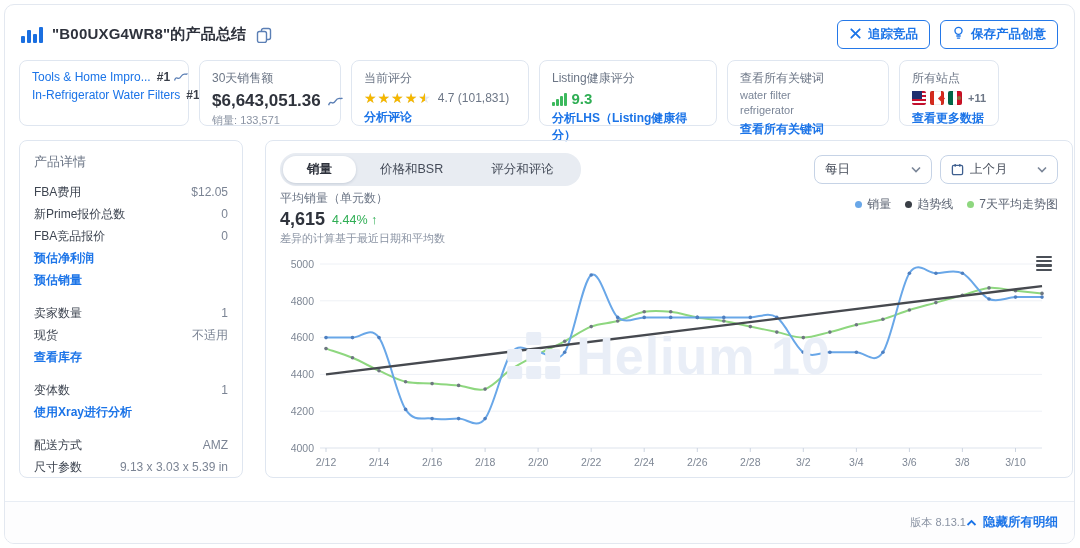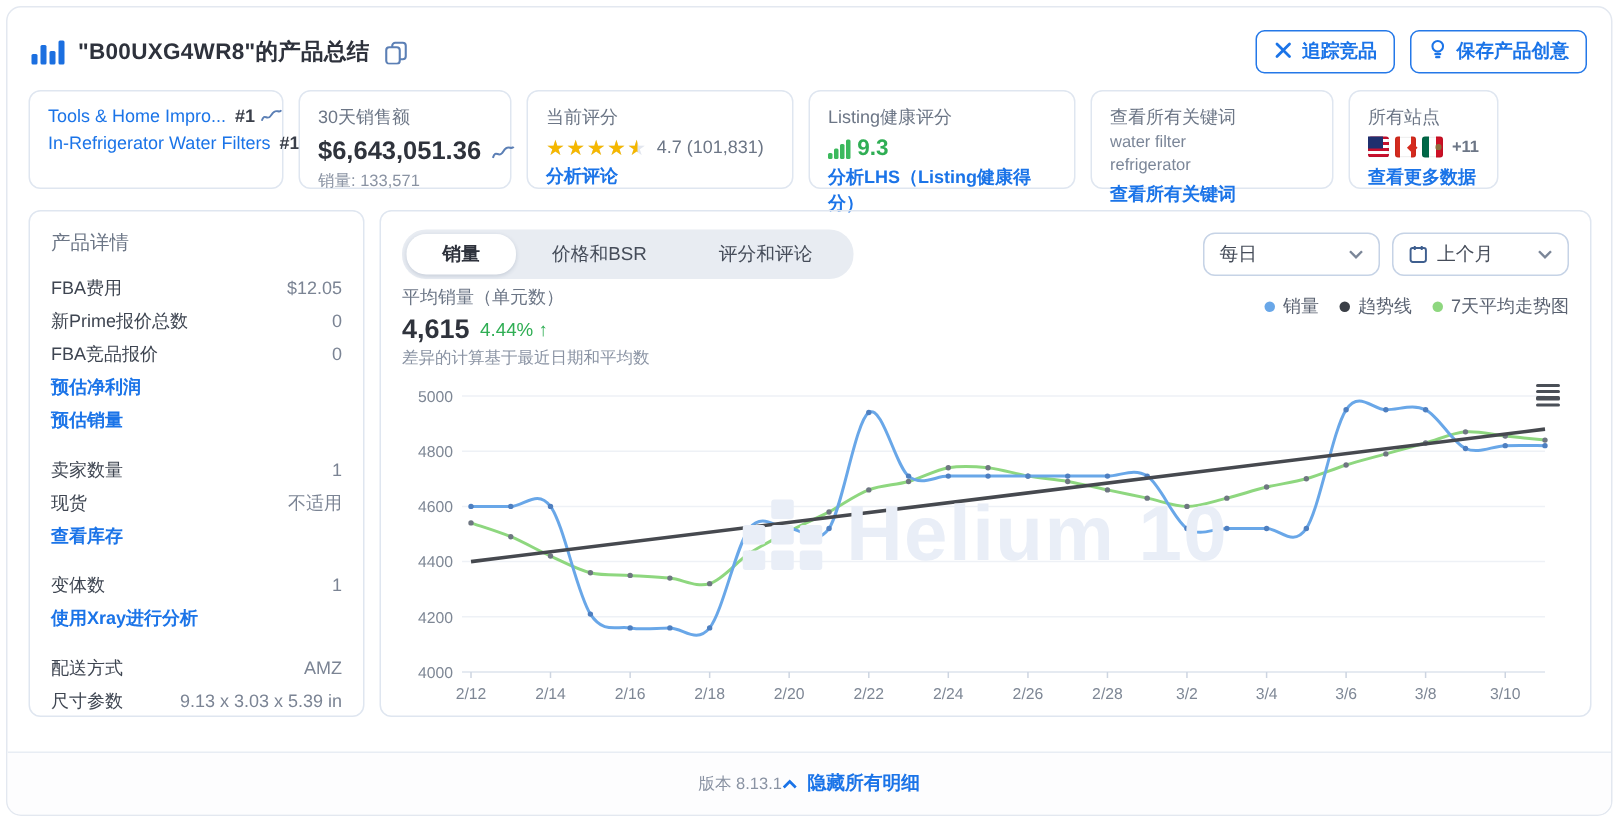--- a/index.html
+++ b/index.html
@@ -38,21 +38,21 @@
   .flag { width:22px; height:14px; border-radius:2px; position:relative; box-shadow:0 0 0 1px rgba(0,0,0,.06) inset; }
   .flag-us { background:repeating-linear-gradient(180deg,#c8102e 0 2px,#fff 2px 4px); }
   .flag-us::after { content:""; position:absolute; left:0; top:0; width:10px; height:8px; background:#1f2f6e; }
   .flag-ca { background:linear-gradient(90deg,#d52b1e 0 25%,#fff 25% 75%,#d52b1e 75%); }
   .flag-ca::after { content:""; position:absolute; left:9px; top:4.5px; width:5px; height:5px; background:#d52b1e; transform:rotate(45deg); }
   .flag-mx { background:linear-gradient(90deg,#006847 0 33%,#fff 33% 67%,#ce1126 67%); }
   .flag-mx::after { content:""; position:absolute; left:9.5px; top:5px; width:3.5px; height:3.5px; border-radius:50%; background:#8a6d3b; }
   .plus { color:#6c7686; font-size:11px; margin-left:2px; }
 
   
-  .main { display:flex; gap:10px; padding:14px 14px 0; height:352px; }
+  .main { display:flex; gap:22px; padding:14px 14px 0; height:352px; }
   .dpanel { width:224px; border:1px solid #dfe6f0; border-radius:8px; padding:12px 14px; font-size:12px; flex:none; overflow:hidden; }
   .dtitle { color:#6c7686; font-size:13px; margin-bottom:10px; }
   .drow { display:flex; justify-content:space-between; align-items:center; padding:2.5px 0; }
   .dlab { color:#3e4551; font-weight:400; }
   .dval { color:#7b8494; display:inline-flex; align-items:center; gap:5px; }
   .dlink { color:#1b74e8; font-weight:700; padding:2.5px 0; cursor:pointer; }
   .dgroup { margin-bottom:11px; }
 
   .cpanel { flex:1; border:1px solid #dfe6f0; border-radius:8px; padding:12px 14px 8px; position:relative; }
   .ctop { display:flex; justify-content:space-between; align-items:center; }
@@ -79,21 +79,21 @@
   svg text.ax { font-size:10.5px; fill:#7e8795; font-family:"Liberation Sans","DejaVu Sans",sans-serif; }
   .burger { position:absolute; right:4px; top:2px; display:flex; flex-direction:column; gap:2px; cursor:pointer; padding:2px; }
   .burger i { display:block; width:16px; height:2.2px; background:#4a4f57; border-radius:1px; }
   .watermark { position:absolute; left:50%; top:44%; transform:translate(-50%,-50%); display:flex; align-items:center; gap:16px; pointer-events:none; }
   .wm-logo { display:flex; align-items:flex-end; gap:4px; }
   .wm-logo .col { display:flex; flex-direction:column; gap:4px; }
   .wm-logo .sq { width:15px; height:13px; background:#e9eef7; border-radius:2px; }
   .wm-text { font-size:52px; font-weight:700; color:#e9eef7; letter-spacing:1px; white-space:nowrap; }
 
   
-  .ftr { position:absolute; left:0; right:0; bottom:0; height:42px; border-top:1px solid #e8edf4; background:#fdfdfe; display:flex; align-items:center; justify-content:center; padding:0 16px; }
+  .ftr { position:absolute; left:0; right:0; bottom:0; height:42px; border-top:1px solid #e8edf4; background:#fdfdfe; display:flex; align-items:center; justify-content:flex-end; padding:0 16px; }
   .ver { color:#8a93a3; font-size:11px; }
   .collapse { color:#1b74e8; font-size:12.5px; font-weight:700; display:flex; align-items:center; gap:6px; cursor:pointer; }
 </style>
 </head>
 <body>
 
 <div class="card-shell">
 
   <div class="hdr">
     <span class="hlogo">

